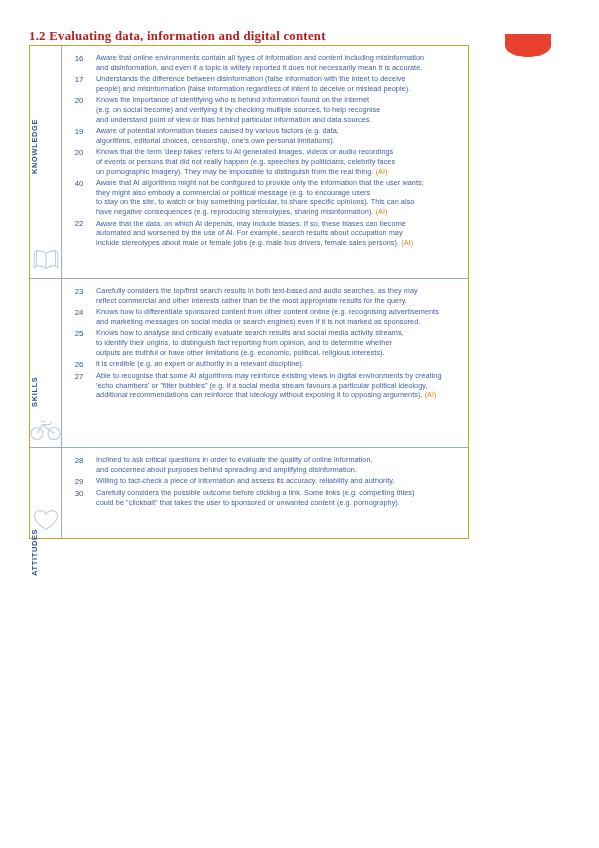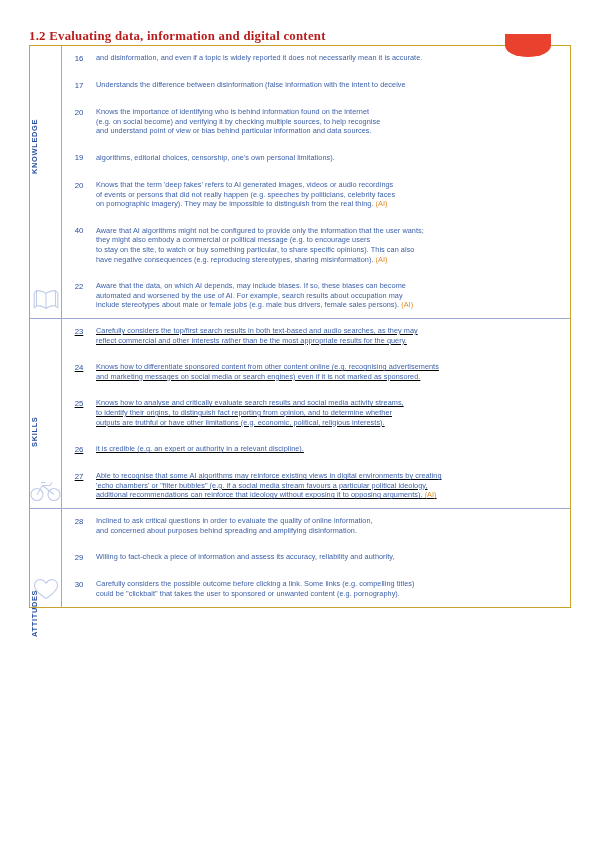--- a/index.html
+++ b/index.html
@@ -26,21 +26,21 @@
     color: #b91c1c;
     letter-spacing: 0.25px;
     white-space: nowrap;
   }
 
   
   .comp-table {
     position: absolute;
     left: 29px;
     top: 45px;
-    width: 542px;
+    width: 440px;
     border: 1px solid #c9a227;
     box-sizing: border-box;
     background: #ffffff;
   }
 
   
   .red-blob {
     position: absolute;
     left: 505px;
     top: 34px;
@@ -121,24 +121,24 @@
   .row-text .ai-tag {
     color: #e08a1e;
     font-weight: normal;
   }
 
   .sec-body {
     flex: 1 1 auto;
     padding: 7px 0 8px 0;
     box-sizing: border-box;
   }
-  .row + .row { margin-top: 17px; }
+  .row + .row { margin-top: 2px; }
 
   .sec-knowledge .sec-body { min-height: 232px; }
-  .sec-skills .sec-body    { min-height: 168px; text-decoration: underline; }
+  .sec-skills .sec-body    { min-height: 168px; }
   .sec-attitudes .sec-body { min-height: 90px; }
 
   svg { display: block; }
 </style>
 </head>
 <body>
 
 <h1 class="page-heading">1.2 Evaluating data, information and digital content</h1>
 
 <div class="red-blob"></div>
@@ -154,40 +154,43 @@
       <path d="M15 5.5L15 20.5"></path>
       <path d="M5.5 2.6L3.2 5.1L3.2 19.9L6.0 17.6"></path>
       <path d="M24.5 2.6L26.8 5.1L26.8 19.9L24.0 17.6"></path>
     </svg>
         </div>
       </div>
       <div class="sec-body">
         <div class="row">
           <div class="row-num">16</div>
           <div class="row-text">
+            <div>Aware that online environments contain all types of information and content including misinformation</div>
             <div>and disinformation, and even if a topic is widely reported it does not necessarily mean it is accurate.</div>
           </div>
         </div>
         <div class="row">
           <div class="row-num">17</div>
           <div class="row-text">
             <div>Understands the difference between disinformation (false information with the intent to deceive</div>
+            <div>people) and misinformation (false information regardless of intent to deceive or mislead people).</div>
           </div>
         </div>
         <div class="row">
           <div class="row-num">20</div>
           <div class="row-text">
             <div>Knows the importance of identifying who is behind information found on the internet</div>
             <div>(e.g. on social become) and verifying it by checking multiple sources, to help recognise</div>
             <div>and understand point of view or bias behind particular information and data sources.</div>
           </div>
         </div>
         <div class="row">
           <div class="row-num">19</div>
           <div class="row-text">
+            <div>Aware of potential information biases caused by various factors (e.g. data,</div>
             <div>algorithms, editorial choices, censorship, one's own personal limitations).</div>
           </div>
         </div>
         <div class="row">
           <div class="row-num">20</div>
           <div class="row-text">
             <div>Knows that the term 'deep fakes' refers to AI generated images, videos or audio recordings</div>
             <div>of events or persons that did not really happen (e.g. speeches by politicians, celebrity faces</div>
             <div>on pornographic imagery). They may be impossible to distinguish from the real thing.<span class="ai-tag"> (AI)</span></div>
           </div>

